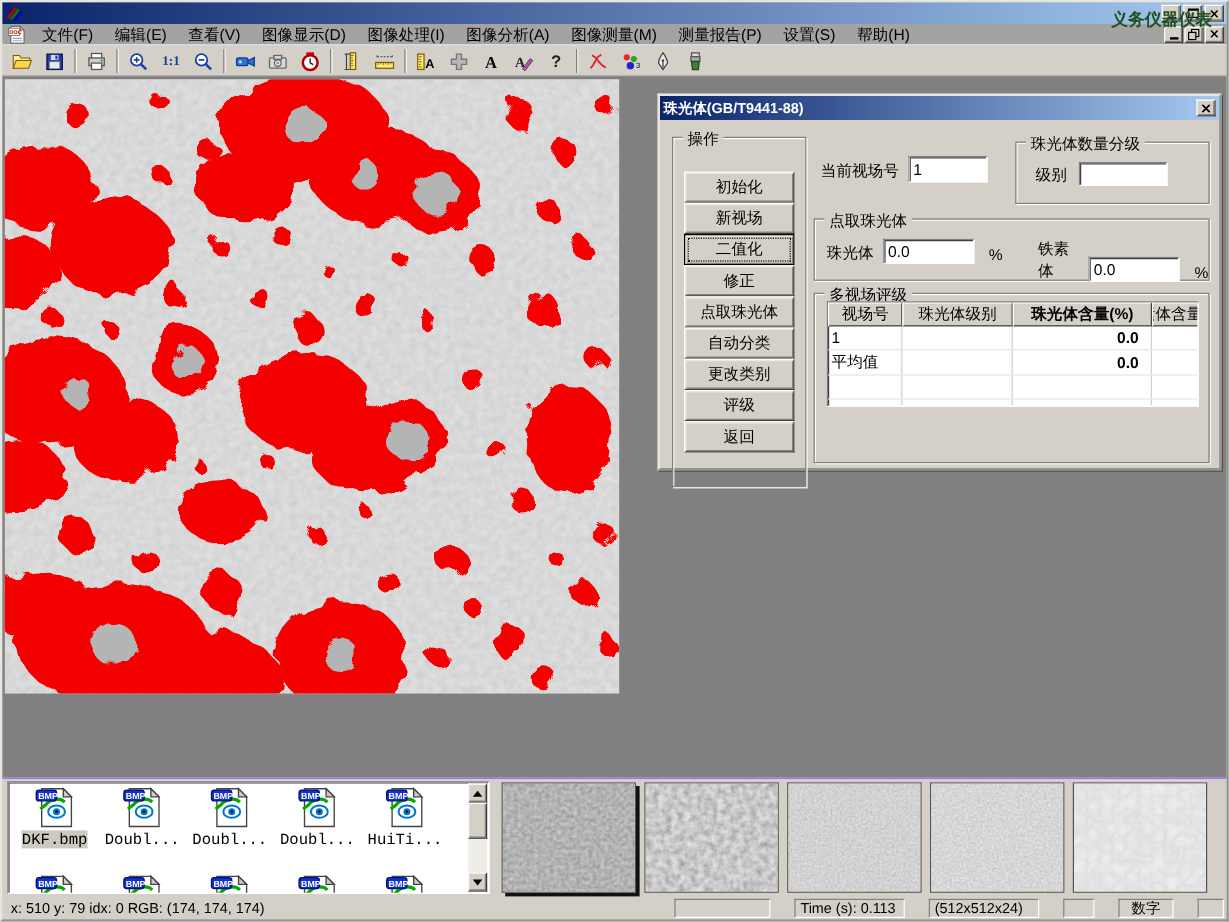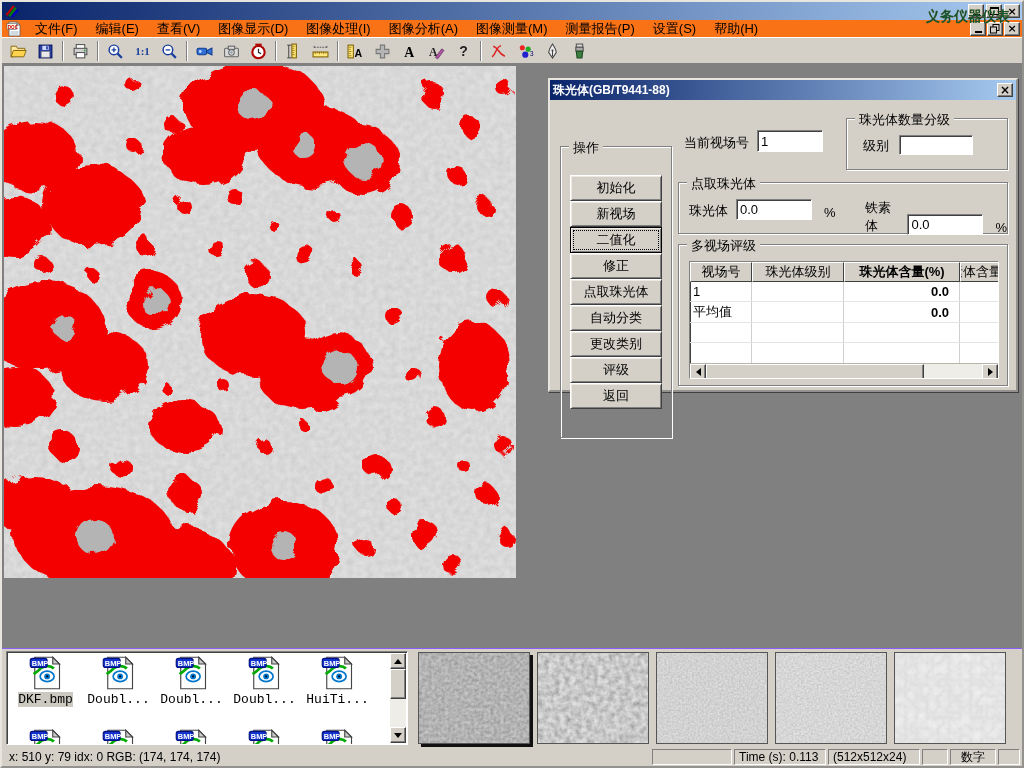--- a/index.html
+++ b/index.html
@@ -20,21 +20,21 @@
   .gl-min { width: 7px; height: 2px; background: #000; margin-top: 7px; }
   .gl-max { width: 9px; height: 8px; border: 1px solid #000; border-top-width: 2px; }
   .gl-x { font-weight: bold; font-size: 11px; font-family: "DejaVu Sans", sans-serif; }
 
   .watermark { position: absolute; top: 6px; right: 12px; z-index: 60; color: #14532d;
                font-size: 14px; font-weight: bold; pointer-events: none; white-space: nowrap;
                text-shadow: 0 0 1px rgba(255,120,0,.4); }
 
   
   .menubar { height: 18px; display: flex; align-items: center; padding: 0 2px;
-             background: #f97316; border-bottom: 1px solid #fff; }
+             background: #a3a3a3; border-bottom: 1px solid #fff; }
   .menubar .docicon { width: 16px; height: 16px; margin: 0 4px 0 2px; flex: 0 0 auto; }
   .mitem { font-size: 13px; padding: 1px 9px; white-space: nowrap; color: #000; }
   .mdibtns { margin-left: auto; display: flex; gap: 1px; }
 
   
   .toolbar { height: 26px; display: flex; align-items: center; padding: 0 3px;
              background: #d4d0c8; border-top: 1px solid #d4d0c8; border-bottom: 1px solid #808080; }
   .tbtn { width: 27px; height: 22px; display: flex; align-items: center; justify-content: center;
           background: #d4d0c8; border: 1px solid #d4d0c8; }
   .tbtn svg { width: 17px; height: 17px; }
@@ -52,40 +52,40 @@
   .dlg-title { height: 20px; background: linear-gradient(90deg,#0a246a,#a6caf0); color: #fff;
                display: flex; align-items: center; padding: 0 3px; }
   .dlg-title span { font-size: 12px; font-weight: bold; }
   .dlg-close { margin-left: auto; }
   .dlg-body { position: relative; height: 290px; }
 
   .group { position: absolute; border: 1px solid #808080; box-shadow: 1px 1px 0 #fff, inset 1px 1px 0 #fff; }
   .legend { position: absolute; top: -8px; left: 8px; background: #d4d0c8; padding: 0 4px;
             font-size: 13px; white-space: nowrap; }
 
-  .g-ops { left: 10px; top: 14px; width: 112px; height: 292px; margin-top: 32px; }
+  .g-ops { left: 10px; top: 14px; width: 112px; height: 292px; }
   .ops-col { position: absolute; left: 9px; top: 28px; width: 92px; }
   .pbtn { width: 92px; height: 26px; background: #d4d0c8; border: 1px solid;
           border-color: #fff #404040 #404040 #fff;
           box-shadow: inset 1px 1px 0 #ece9e2, inset -1px -1px 0 #808080;
           font-size: 13px; display: flex; align-items: center; justify-content: center;
           white-space: nowrap; color: #000; }
   .pbtn.focused { border-color: #000; outline: 1px dotted #000; outline-offset: -4px; }
 
   .fldrow { position: absolute; display: flex; align-items: flex-end; font-size: 13px; }
   .sunken { background: #fff; border: 1px solid; border-color: #808080 #fff #fff #808080;
             box-shadow: inset 1px 1px 0 #404040; font-size: 13px; font-family: "Liberation Sans", sans-serif;
             padding: 1px 3px; height: 22px; }
   input.sunken { outline: none; }
 
   .g-grade { left: 296px; top: 18px; width: 162px; height: 52px; }
   .g-pct { left: 128px; top: 82px; width: 330px; height: 52px; }
   .g-multi { left: 128px; top: 144px; width: 330px; height: 142px; }
 
-  .tablebox { position: absolute; left: 10px; top: 16px; width: 310px; height: 118px;
+  .tablebox { position: absolute; left: 10px; top: 6px; width: 310px; height: 88px;
               background: #fff; border: 1px solid; border-color: #808080 #fff #fff #808080;
               box-shadow: inset 1px 1px 0 #404040; overflow: hidden;
               display: flex; flex-direction: column; }
   .thead { display: flex; flex: 0 0 20px; }
   .th { background: #d4d0c8; border: 1px solid; border-color: #fff #404040 #404040 #fff;
         font-size: 13px; display: flex; align-items: center; justify-content: center;
         white-space: nowrap; overflow: hidden; }
   .trow { display: flex; flex: 0 0 20px; border-bottom: 1px solid #e4e4e4; }
   .td { font-size: 13px; border-right: 1px solid #cfcfcf; padding: 1px 3px; white-space: nowrap;
         overflow: hidden; display: flex; align-items: center; }
@@ -119,21 +119,21 @@
   .vscroll { position: absolute; right: 1px; top: 1px; width: 16px; height: 90px;
              background: #efede7; display: flex; flex-direction: column; }
   .vscroll .sthumb { width: 16px; height: 30px; }
   .vspacer { flex: 1; }
 
   .thumb { position: absolute; top: 3px; width: 112px; height: 92px; border: 1px solid #555; }
   .thumb svg { width: 100%; height: 100%; display: block; }
   .thumb.shadowed { box-shadow: 3px 3px 0 #111; }
 
   
-  .statusbar { height: 18px; display: flex; align-items: stretch; gap: 2px; padding: 1px 2px;
+  .statusbar { height: 18px; display: flex; align-items: stretch; gap: 20px; padding: 1px 2px;
                background: #d4d0c8; font-size: 12px; }
   .spanel { border: 1px solid; border-color: #808080 #fff #fff #808080; padding: 0 4px;
             display: flex; align-items: center; white-space: nowrap; overflow: hidden; }
   .spanel.flat { border-color: transparent; flex: 1; }
   .w80 { width: 80px; } .w92 { width: 92px; } .w26 { width: 26px; } .w46 { width: 46px; justify-content: center; } .w22 { width: 22px; }
 </style>
 </head>
 <body>
 
 <div class="window">

